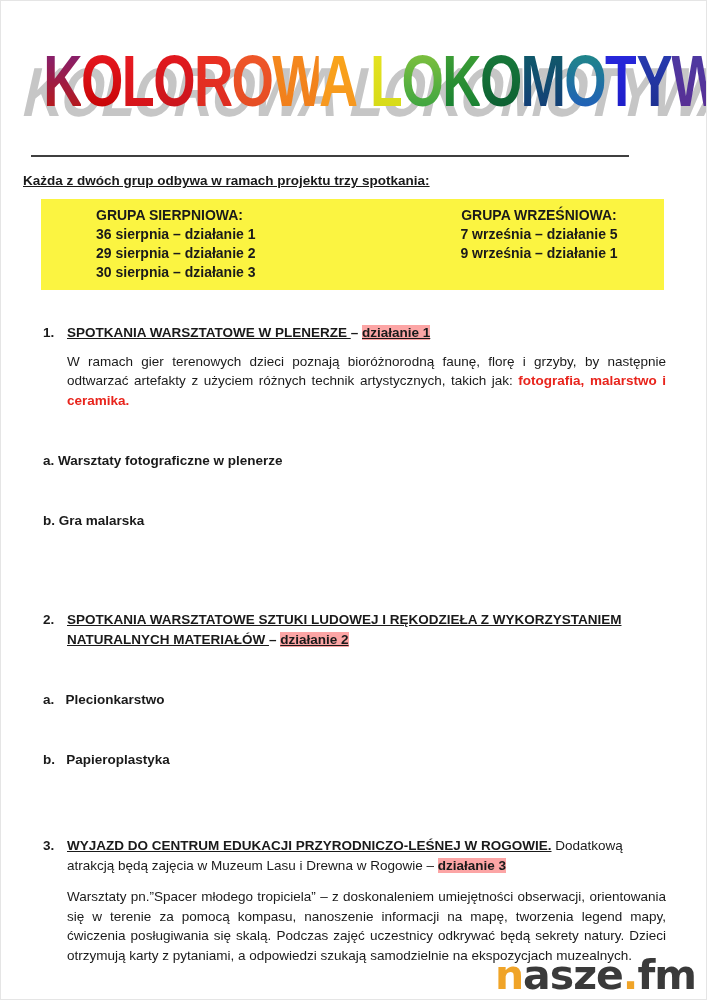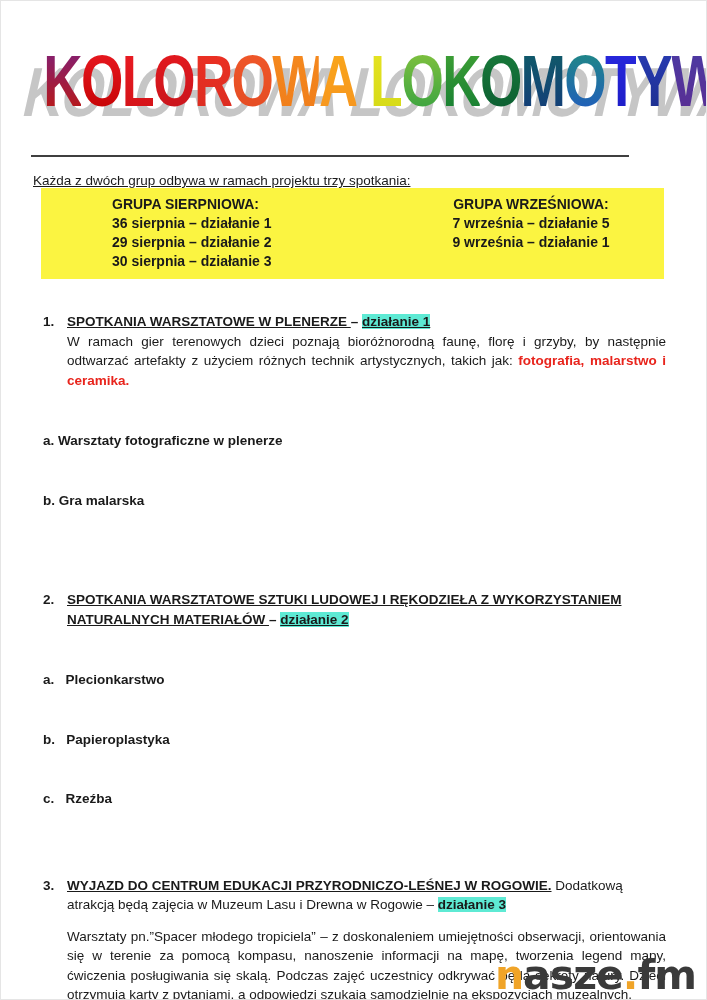--- a/index.html
+++ b/index.html
@@ -18,37 +18,37 @@
     font-size:62px; letter-spacing:-2px; white-space:nowrap;
     transform:scaleX(.88) scaleY(1.18); transform-origin:50% 0;
   }
   .title-shadow { color:#bdbdbd; transform:scaleX(.88) scaleY(1.12) translate(-10px,12px) skewX(-16deg); opacity:.85; }
   .title-main .glyph {
     -webkit-background-clip:text; background-clip:text; color:transparent;
   }
   .title-rule { border:none; border-top:2px solid #3f3f3f; width:598px; margin:4px 0 0 30px; }
 
   
-  .intro { margin:16px 32px 0; font-size:13.5px; font-weight:normal; text-decoration:underline; }
+  .intro { margin:16px 22px 0; font-size:13.5px; font-weight:bold; text-decoration:underline; }
 
   
-  .schedule { display:flex; margin:0 42px 0 40px; background:#FBF441; padding:7px 16px 8px; }
+  .schedule { display:flex; margin:11px 42px 0 40px; background:#FBF441; padding:7px 0 8px; }
   .sched-col { flex:1; font-weight:bold; font-size:14px; line-height:19px; }
   .sched-col.left  { padding-left:55px; }
   .sched-col.right { padding-left:68px;text-align:center; }
 
   
   .section { margin:0 40px 0 42px; font-size:13.5px; line-height:1.45; }
   .sec1 { margin-top:33px; } .sec2 { margin-top:40px; } .sec3 { margin-top:27px; }
   .sec-head { display:flex; font-weight:bold; }
   .sec-num { width:24px; flex:0 0 24px; }
   .u { text-decoration:underline; }
-  .mark { background:#5eead4; }
+  .mark { background:#fca5a5; }
   .sec-head .normal { font-weight:normal; }
-  .sec-body { margin-left:24px; text-align:justify; margin-top:0; }
+  .sec-body { margin-left:24px; text-align:justify; margin-top:9px; }
   .red { color:#E8241C; font-weight:bold; }
   .clist { margin-top:2px; text-align:left; font-weight:bold; white-space:pre-wrap; }
   .clist div { line-height:1.5; }
   .sec-par { margin:12px 0 0 24px; text-align:justify; }
 
   
   .nasze { position:absolute; right:10px; bottom:0px; font-family:"DejaVu Sans", sans-serif;
     font-weight:bold; font-size:41px; letter-spacing:-1px; color:#3a3a3a; }
   .nasze .accent { color:#f0a428; }
 </style>
@@ -92,21 +92,20 @@
   </div>
 
   <div class="section sec2">
     <div class="sec-head">
       <span class="sec-num">2.</span>
       <span><span class="u">SPOTKANIA WARSZTATOWE SZTUKI LUDOWEJ I RĘKODZIEŁA Z WYKORZYSTANIEM NATURALNYCH MATERIAŁÓW </span><span>– </span><span class="mark u">działanie 2</span></span>
     </div>
     <div class="clist">
       <div>a.   Plecionkarstwo</div>
       <div>b.   Papieroplastyka</div>
-      <div>c.   Rzeźba</div>
     </div>
   </div>
 
   <div class="section sec3">
     <div class="sec-head">
       <span class="sec-num">3.</span>
       <span><span class="u">WYJAZD  DO CENTRUM EDUKACJI PRZYRODNICZO-LEŚNEJ W ROGOWIE.</span><span class="normal"> Dodatkową atrakcją będą zajęcia w Muzeum Lasu i Drewna w Rogowie – </span><span class="mark">działanie 3</span></span>
     </div>
     <div class="sec-par">Warsztaty pn.”Spacer młodego tropiciela” – z doskonaleniem umiejętności obserwacji, orientowania się w terenie za pomocą kompasu, nanoszenie informacji na mapę, tworzenia legend mapy, ćwiczenia posługiwania się skalą. Podczas zajęć uczestnicy odkrywać będą sekrety natury. Dzieci otrzymują karty z pytaniami, a odpowiedzi szukają samodzielnie na ekspozycjach muzealnych.</div>
   </div>

